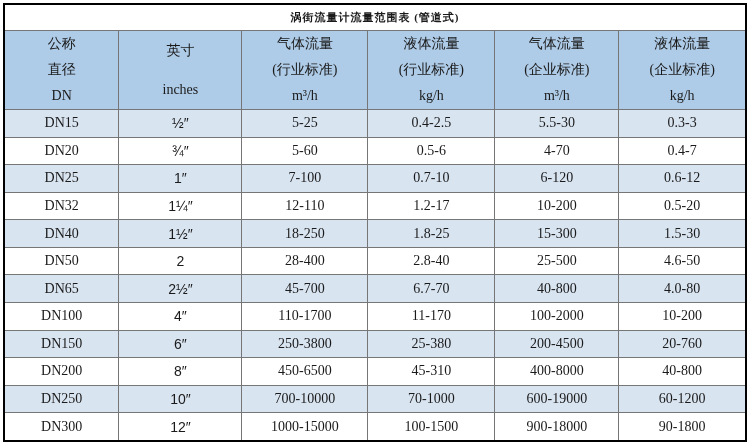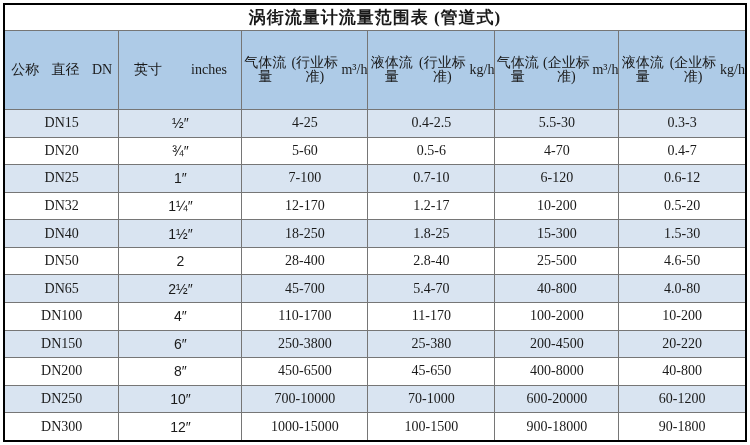--- a/index.html
+++ b/index.html
@@ -26,32 +26,33 @@
   th,td{
     border:1px solid var(--grid-line,#767676);
     text-align:center;
     vertical-align:middle;
     color:var(--text-color,#1a1a1a);
     padding:0;
   }
   tr.title-row th{
     background:#fff;
     height:25px;
-    font-size:17px;
+    font-size:11px;
     font-weight:600;
     letter-spacing:1px;
   }
   tr.header-row th{
     background:var(--header-bg,#aecbe7);
     height:78px;
     font-size:14px;
     font-weight:400;
   }
   .header-cell{
     display:flex;
+    flex-direction:column;
     justify-content:space-around;
     align-items:center;
     height:78px;
     line-height:1;
   }
   tbody td{
     font-size:14px;
     height:23px;
     line-height:1;
   }
@@ -120,21 +121,21 @@
             <span>(企业标准)</span>
             <span>kg/h</span>
           </div>
         </th>
       </tr>
     </thead>
     <tbody id="tbody">
         <tr>
           <td>DN15</td>
           <td class="inches">½″</td>
-          <td>4-25</td>
+          <td>5-25</td>
           <td>0.4-2.5</td>
           <td>5.5-30</td>
           <td>0.3-3</td>
         </tr>
         <tr>
           <td>DN20</td>
           <td class="inches">¾″</td>
           <td>5-60</td>
           <td>0.5-6</td>
           <td>4-70</td>
@@ -144,21 +145,21 @@
           <td>DN25</td>
           <td class="inches">1″</td>
           <td>7-100</td>
           <td>0.7-10</td>
           <td>6-120</td>
           <td>0.6-12</td>
         </tr>
         <tr>
           <td>DN32</td>
           <td class="inches">1¼″</td>
-          <td>12-170</td>
+          <td>12-110</td>
           <td>1.2-17</td>
           <td>10-200</td>
           <td>0.5-20</td>
         </tr>
         <tr>
           <td>DN40</td>
           <td class="inches">1½″</td>
           <td>18-250</td>
           <td>1.8-25</td>
           <td>15-300</td>
@@ -169,54 +170,54 @@
           <td class="inches">2</td>
           <td>28-400</td>
           <td>2.8-40</td>
           <td>25-500</td>
           <td>4.6-50</td>
         </tr>
         <tr>
           <td>DN65</td>
           <td class="inches">2½″</td>
           <td>45-700</td>
-          <td>5.4-70</td>
+          <td>6.7-70</td>
           <td>40-800</td>
           <td>4.0-80</td>
         </tr>
         <tr>
           <td>DN100</td>
           <td class="inches">4″</td>
           <td>110-1700</td>
           <td>11-170</td>
           <td>100-2000</td>
           <td>10-200</td>
         </tr>
         <tr>
           <td>DN150</td>
           <td class="inches">6″</td>
           <td>250-3800</td>
           <td>25-380</td>
           <td>200-4500</td>
-          <td>20-220</td>
+          <td>20-760</td>
         </tr>
         <tr>
           <td>DN200</td>
           <td class="inches">8″</td>
           <td>450-6500</td>
-          <td>45-650</td>
+          <td>45-310</td>
           <td>400-8000</td>
           <td>40-800</td>
         </tr>
         <tr>
           <td>DN250</td>
           <td class="inches">10″</td>
           <td>700-10000</td>
           <td>70-1000</td>
-          <td>600-20000</td>
+          <td>600-19000</td>
           <td>60-1200</td>
         </tr>
         <tr>
           <td>DN300</td>
           <td class="inches">12″</td>
           <td>1000-15000</td>
           <td>100-1500</td>
           <td>900-18000</td>
           <td>90-1800</td>
         </tr>

